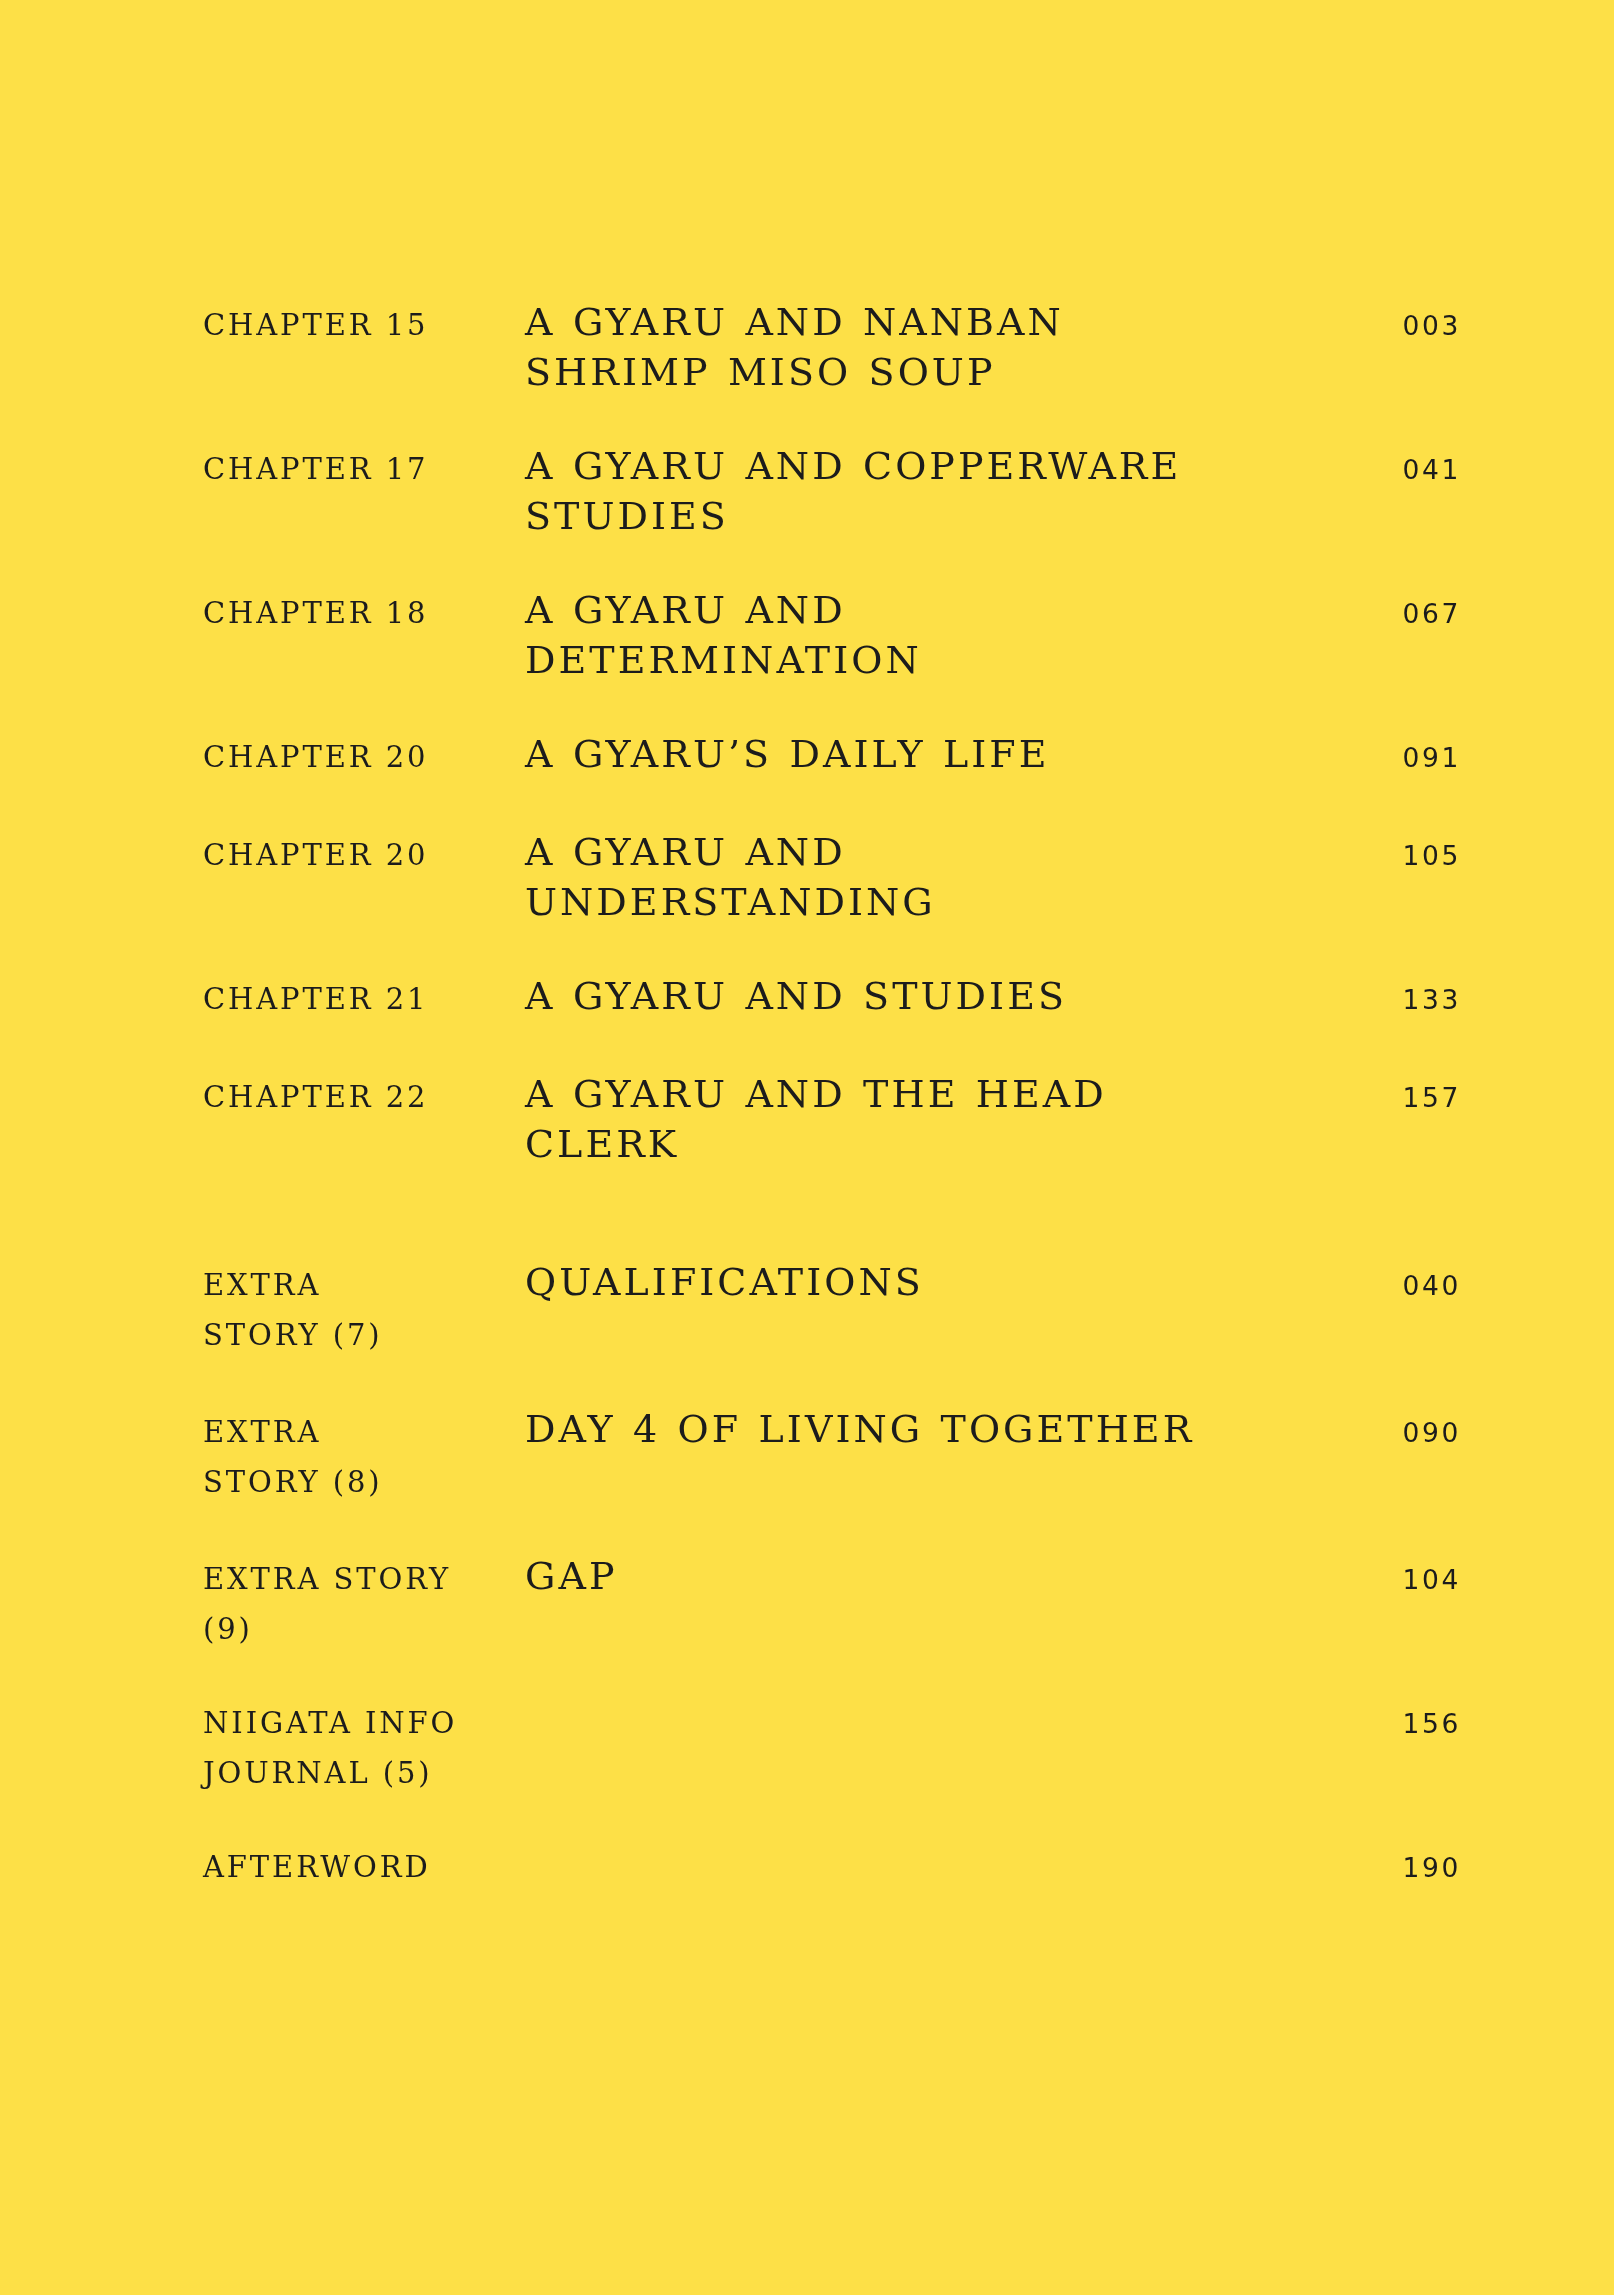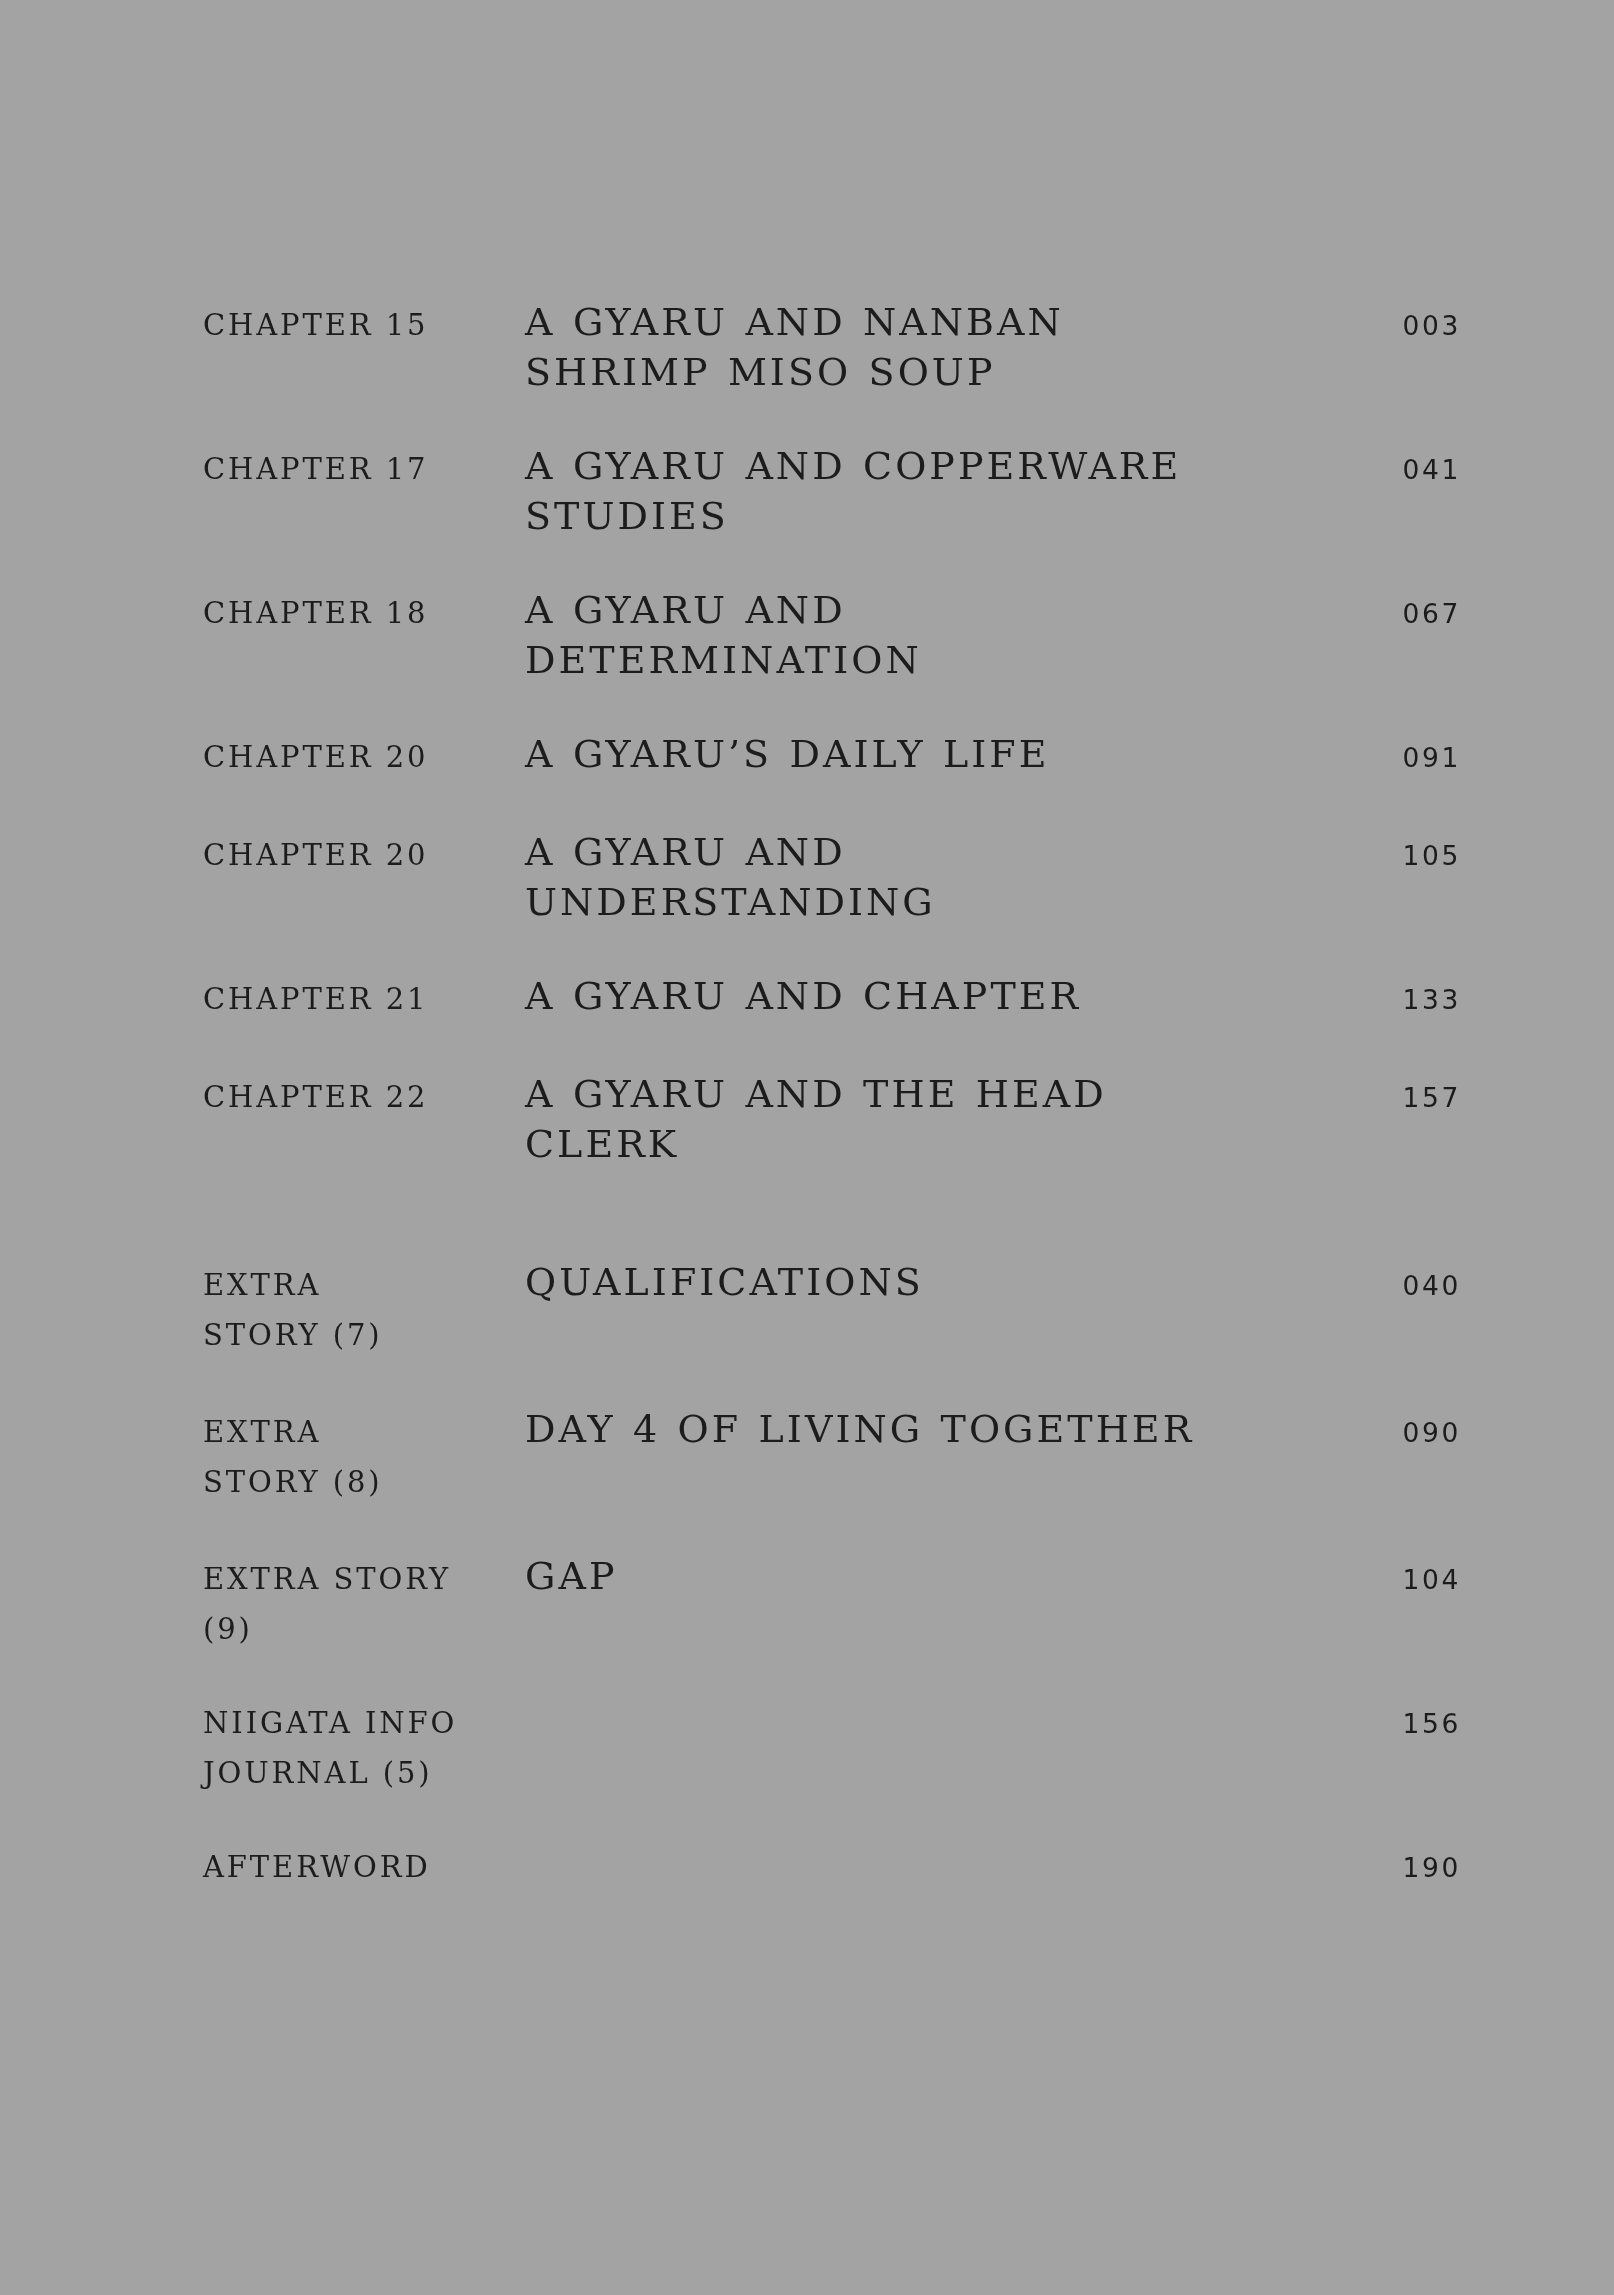--- a/index.html
+++ b/index.html
@@ -1,21 +1,21 @@
 <!DOCTYPE html>
 <html style="font-size:10px"><head>
 <meta charset="utf-8">
 <style>
   html, body { margin: 0; padding: 0; background: #e8e8e8; }
 
   .page {
     position: relative;
     width: 1614px;
     height: 2295px;
-    background: #a3a3a3;
+    background: #fde047;
     color: #1c1c1c;
     overflow: hidden;
     font-family: "DejaVu Serif", "Liberation Serif", serif;
   }
 
   .toc {
     position: absolute;
     left: 203px;
     top: 297px;
     width: 1258px;
@@ -95,21 +95,21 @@
 
     <section class="toc-row">
       <div class="toc-label">CHAPTER 20</div>
       <div class="toc-title">A GYARU AND
 UNDERSTANDING</div>
       <div class="toc-page-num">105</div>
     </section>
 
     <section class="toc-row">
       <div class="toc-label">CHAPTER 21</div>
-      <div class="toc-title">A GYARU AND CHAPTER</div>
+      <div class="toc-title">A GYARU AND STUDIES</div>
       <div class="toc-page-num">133</div>
     </section>
 
     <section class="toc-row">
       <div class="toc-label">CHAPTER 22</div>
       <div class="toc-title">A GYARU AND THE HEAD
 CLERK</div>
       <div class="toc-page-num">157</div>
     </section>
 

